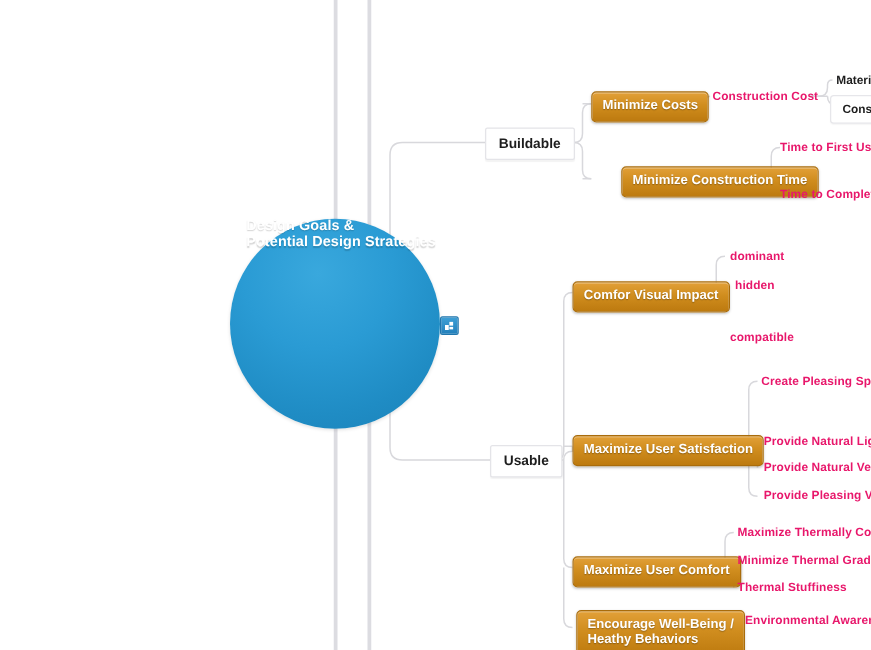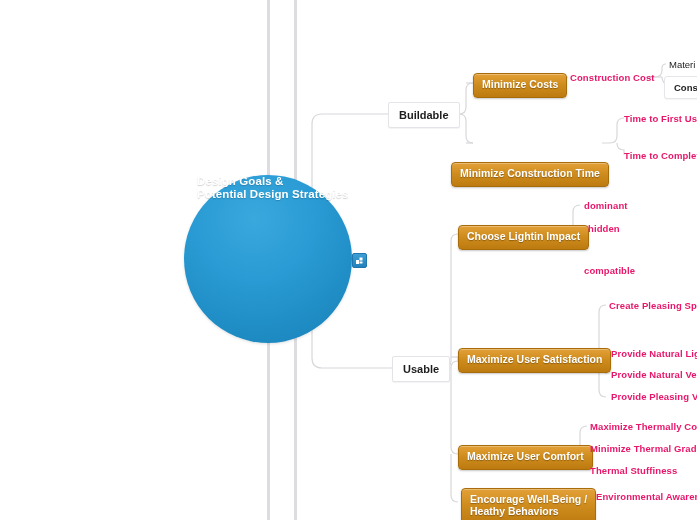--- a/index.html
+++ b/index.html
@@ -136,21 +136,21 @@
     color: #1d1d1d;
     font-size: 9.5px;
     font-weight: bold;
     padding: 5px 9px;
     box-shadow: 0 1px 1px rgba(0,0,0,0.04);
   }
   
   .node-l4-bare {
     color: #1d1d1d;
     font-size: 9.5px;
-    font-weight: normal;
+    font-weight: bold;
     background: transparent;
   }
 </style>
 </head>
 <body>
 
 <div id="canvas">
 
   <div class="guide-line" id="guide-1"></div>
   <div class="guide-line" id="guide-2"></div>
@@ -220,29 +220,29 @@
   <div class="node node-l1" style="left:388px; top:102px;text-align:right;">Buildable</div>
 
   <div class="node node-l2" style="left:473px; top:73px;">Minimize Costs</div>
 
   <div class="node node-l3" style="left:570px; top:71px;">Construction Cost</div>
 
   <div class="node node-l4-bare" style="left:669px; top:59px;">Materi</div>
 
   <div class="node node-l4" style="left:664px; top:76px;">Const</div>
 
-  <div class="node node-l2" style="left:451px; top:133px;margin-top:29px;">Minimize Construction Time</div>
+  <div class="node node-l2" style="left:497px; top:133px;">Minimize Construction Time</div>
 
   <div class="node node-l3" style="left:624px; top:112px;">Time to First Use</div>
 
   <div class="node node-l3" style="left:624px; top:149px;">Time to Completio</div>
 
   <div class="node node-l1" style="left:392px; top:356px;">Usable</div>
 
-  <div class="node node-l2" style="left:458px; top:225px;">Choose Lightin Impact</div>
+  <div class="node node-l2" style="left:458px; top:225px;">Comfor Visual Impact</div>
 
   <div class="node node-l3" style="left:584px; top:199px;">dominant</div>
 
   <div class="node node-l3" style="left:588px; top:222px;text-align:center;">hidden</div>
 
   <div class="node node-l3" style="left:584px; top:244px;margin-top:20px;">compatible</div>
 
   <div class="node node-l2" style="left:458px; top:348px;">Maximize User Satisfaction</div>
 
   <div class="node node-l3" style="left:609px; top:299px;">Create Pleasing Space</div>

